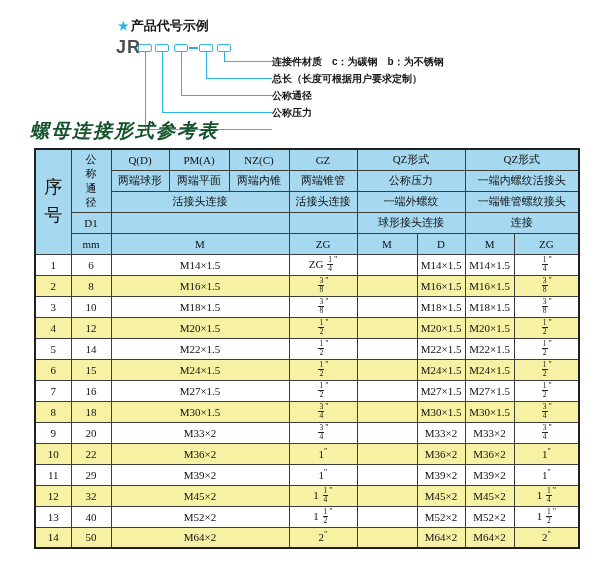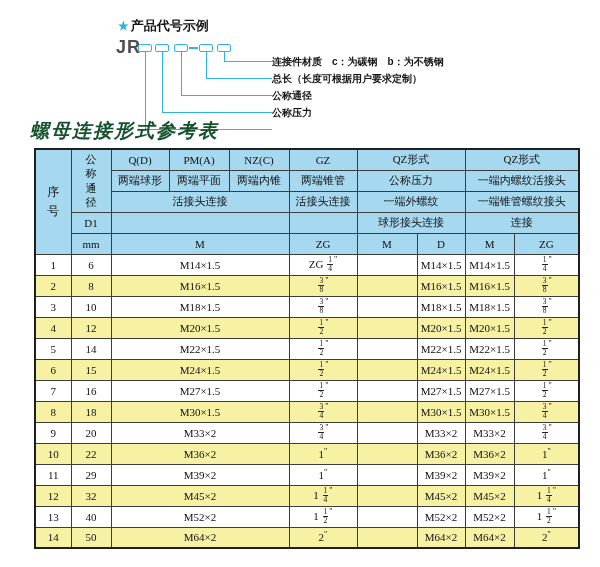--- a/index.html
+++ b/index.html
@@ -28,21 +28,21 @@
   
   table{position:absolute;left:34px;top:148px;width:544px;border-collapse:collapse;table-layout:fixed;
         border:2px solid #1f1f1f;font-family:"Liberation Serif",serif;}
   th,td{border:1px solid var(--border-dark);text-align:center;vertical-align:middle;
         font-size:11px;font-weight:normal;color:#111;padding:0;overflow:hidden;}
   thead th{background:var(--header-blue);}
   thead tr{height:21px;}
   tbody tr{height:21px;background:#fff;}
   tbody tr.alt{background:var(--row-yellow);}
   tbody td{font-size:11px;}
-  .vtext{display:inline-block;width:1.1em;word-break:break-all;white-space:normal;line-height:1.55;font-size:12px;}
+  .vtext{display:inline-block;width:1.1em;word-break:break-all;white-space:normal;line-height:1.55;font-size:18px;}
   .vsmall{line-height:1.3;font-size:11px;}
   .frac{display:inline-block;vertical-align:-0.45em;text-align:center;font-size:7.5px;line-height:1.1;margin:0 1px;}
   .frac .n{display:block;border-bottom:1px solid #222;padding:0 1px;}
   .frac .d{display:block;}
   .qt{font-size:8px;vertical-align:top;line-height:1;}
 </style>
 </head>
 <body>
 
 <div class="page">

